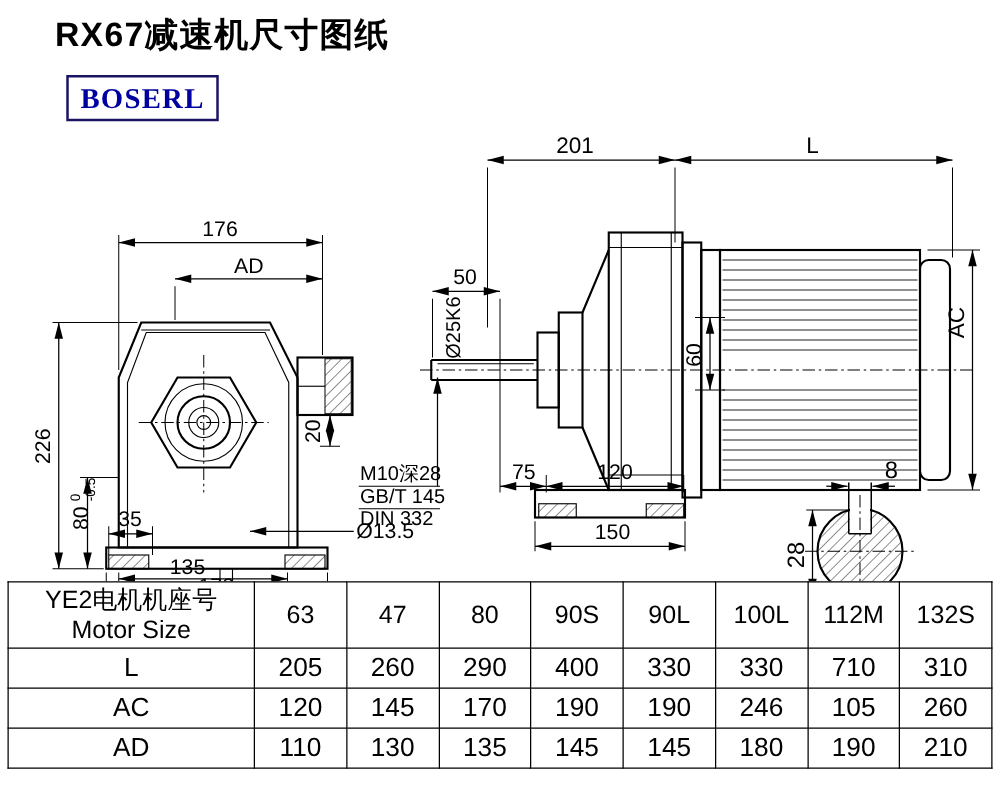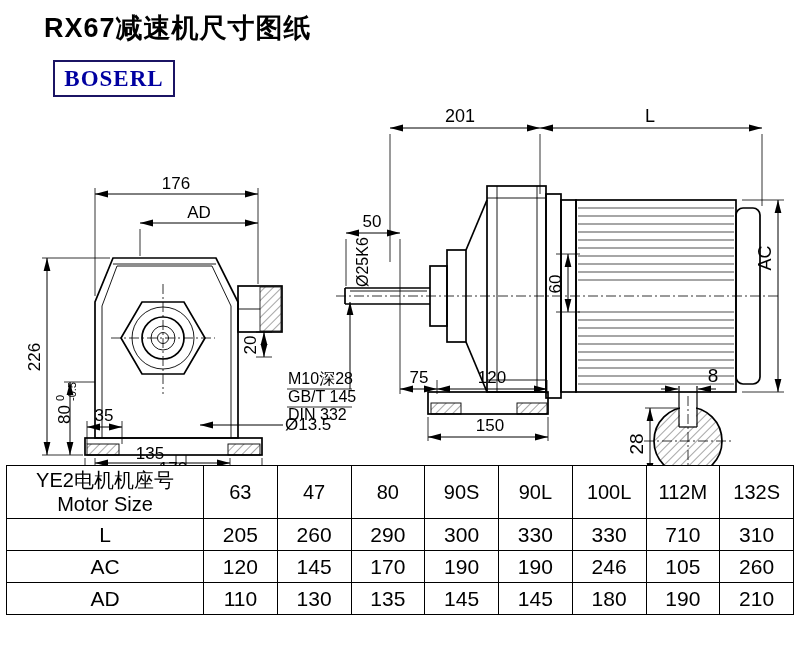--- a/index.html
+++ b/index.html
@@ -260,21 +260,21 @@
         <th class="hdr">90L</th>
         <th class="hdr">100L</th>
         <th class="hdr">112M</th>
         <th class="hdr">132S</th>
       </tr>
       <tr>
         <td>L</td>
         <td>205</td>
         <td>260</td>
         <td>290</td>
-        <td>300</td>
+        <td>400</td>
         <td>330</td>
         <td>330</td>
         <td>710</td>
         <td>310</td>
       </tr>
       <tr>
         <td>AC</td>
         <td>120</td>
         <td>145</td>
         <td>170</td>

